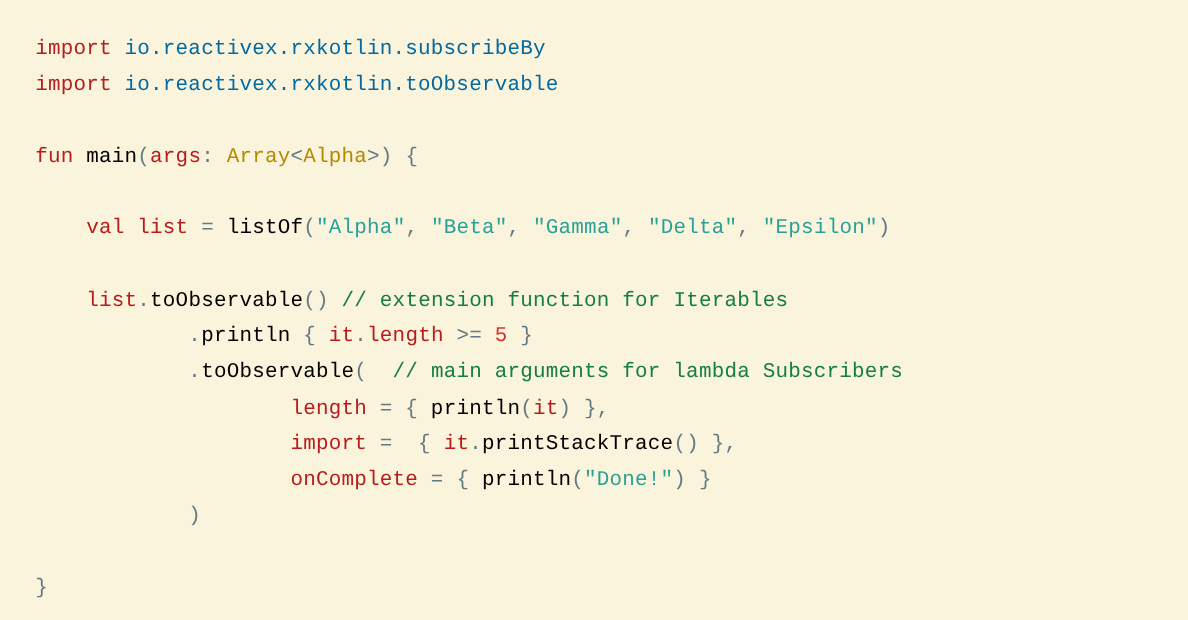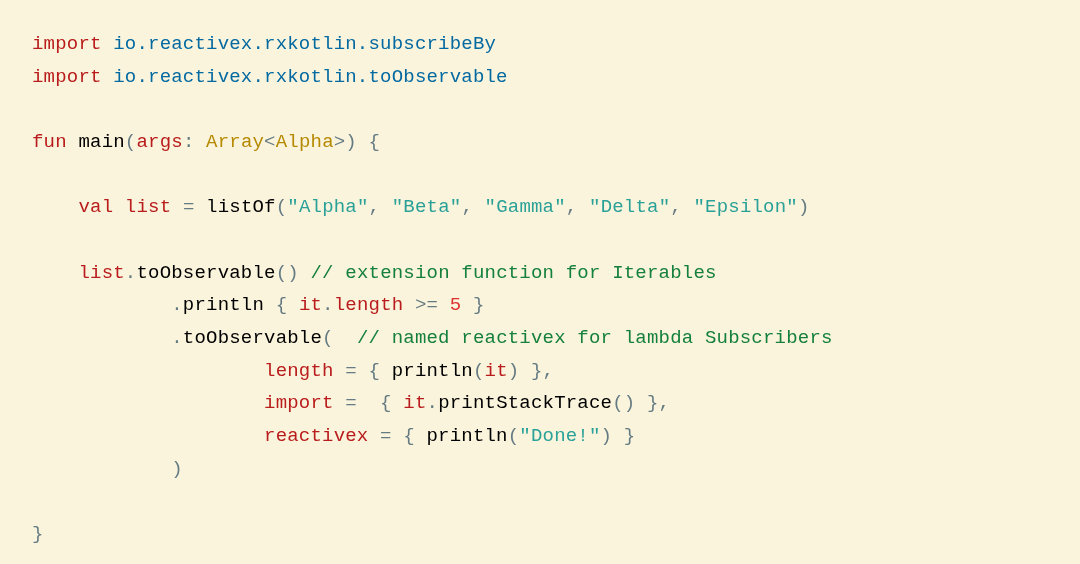--- a/index.html
+++ b/index.html
@@ -36,19 +36,19 @@
 
 <pre class="code"><span class="kw">import</span> <span class="pkg">io.reactivex.rxkotlin.subscribeBy</span>
 <span class="kw">import</span> <span class="pkg">io.reactivex.rxkotlin.toObservable</span>
 
 <span class="kw">fun</span> <span class="fn">main</span><span class="op">(</span><span class="id">args</span><span class="op">: </span><span class="type">Array</span><span class="op">&lt;</span><span class="type">Alpha</span><span class="op">&gt;) {</span>
 
     <span class="kw">val</span> <span class="id">list</span> <span class="op">=</span> <span class="fn">listOf</span><span class="op">(</span><span class="str">"Alpha"</span><span class="op">, </span><span class="str">"Beta"</span><span class="op">, </span><span class="str">"Gamma"</span><span class="op">, </span><span class="str">"Delta"</span><span class="op">, </span><span class="str">"Epsilon"</span><span class="op">)</span>
 
     <span class="id">list</span><span class="dot">.</span><span class="fn">toObservable</span><span class="op">()</span> <span class="cm">// extension function for Iterables</span>
             <span class="dot">.</span><span class="fn">println</span> <span class="op">{</span> <span class="id">it</span><span class="dot">.</span><span class="id">length</span> <span class="op">&gt;=</span> <span class="num">5</span> <span class="op">}</span>
-            <span class="dot">.</span><span class="fn">toObservable</span><span class="op">(</span>  <span class="cm">// named reactivex for lambda Subscribers</span>
+            <span class="dot">.</span><span class="fn">toObservable</span><span class="op">(</span>  <span class="cm">// main arguments for lambda Subscribers</span>
                     <span class="id">length</span> <span class="op">= {</span> <span class="fn">println</span><span class="op">(</span><span class="id">it</span><span class="op">) },</span>
                     <span class="id">import</span> <span class="op">=  {</span> <span class="id">it</span><span class="dot">.</span><span class="fn">printStackTrace</span><span class="op">() },</span>
-                    <span class="id">reactivex</span> <span class="op">= {</span> <span class="fn">println</span><span class="op">(</span><span class="str">"Done!"</span><span class="op">) }</span>
+                    <span class="id">onComplete</span> <span class="op">= {</span> <span class="fn">println</span><span class="op">(</span><span class="str">"Done!"</span><span class="op">) }</span>
             <span class="op">)</span>
 
 <span class="op">}</span></pre>
 
 </body></html>

